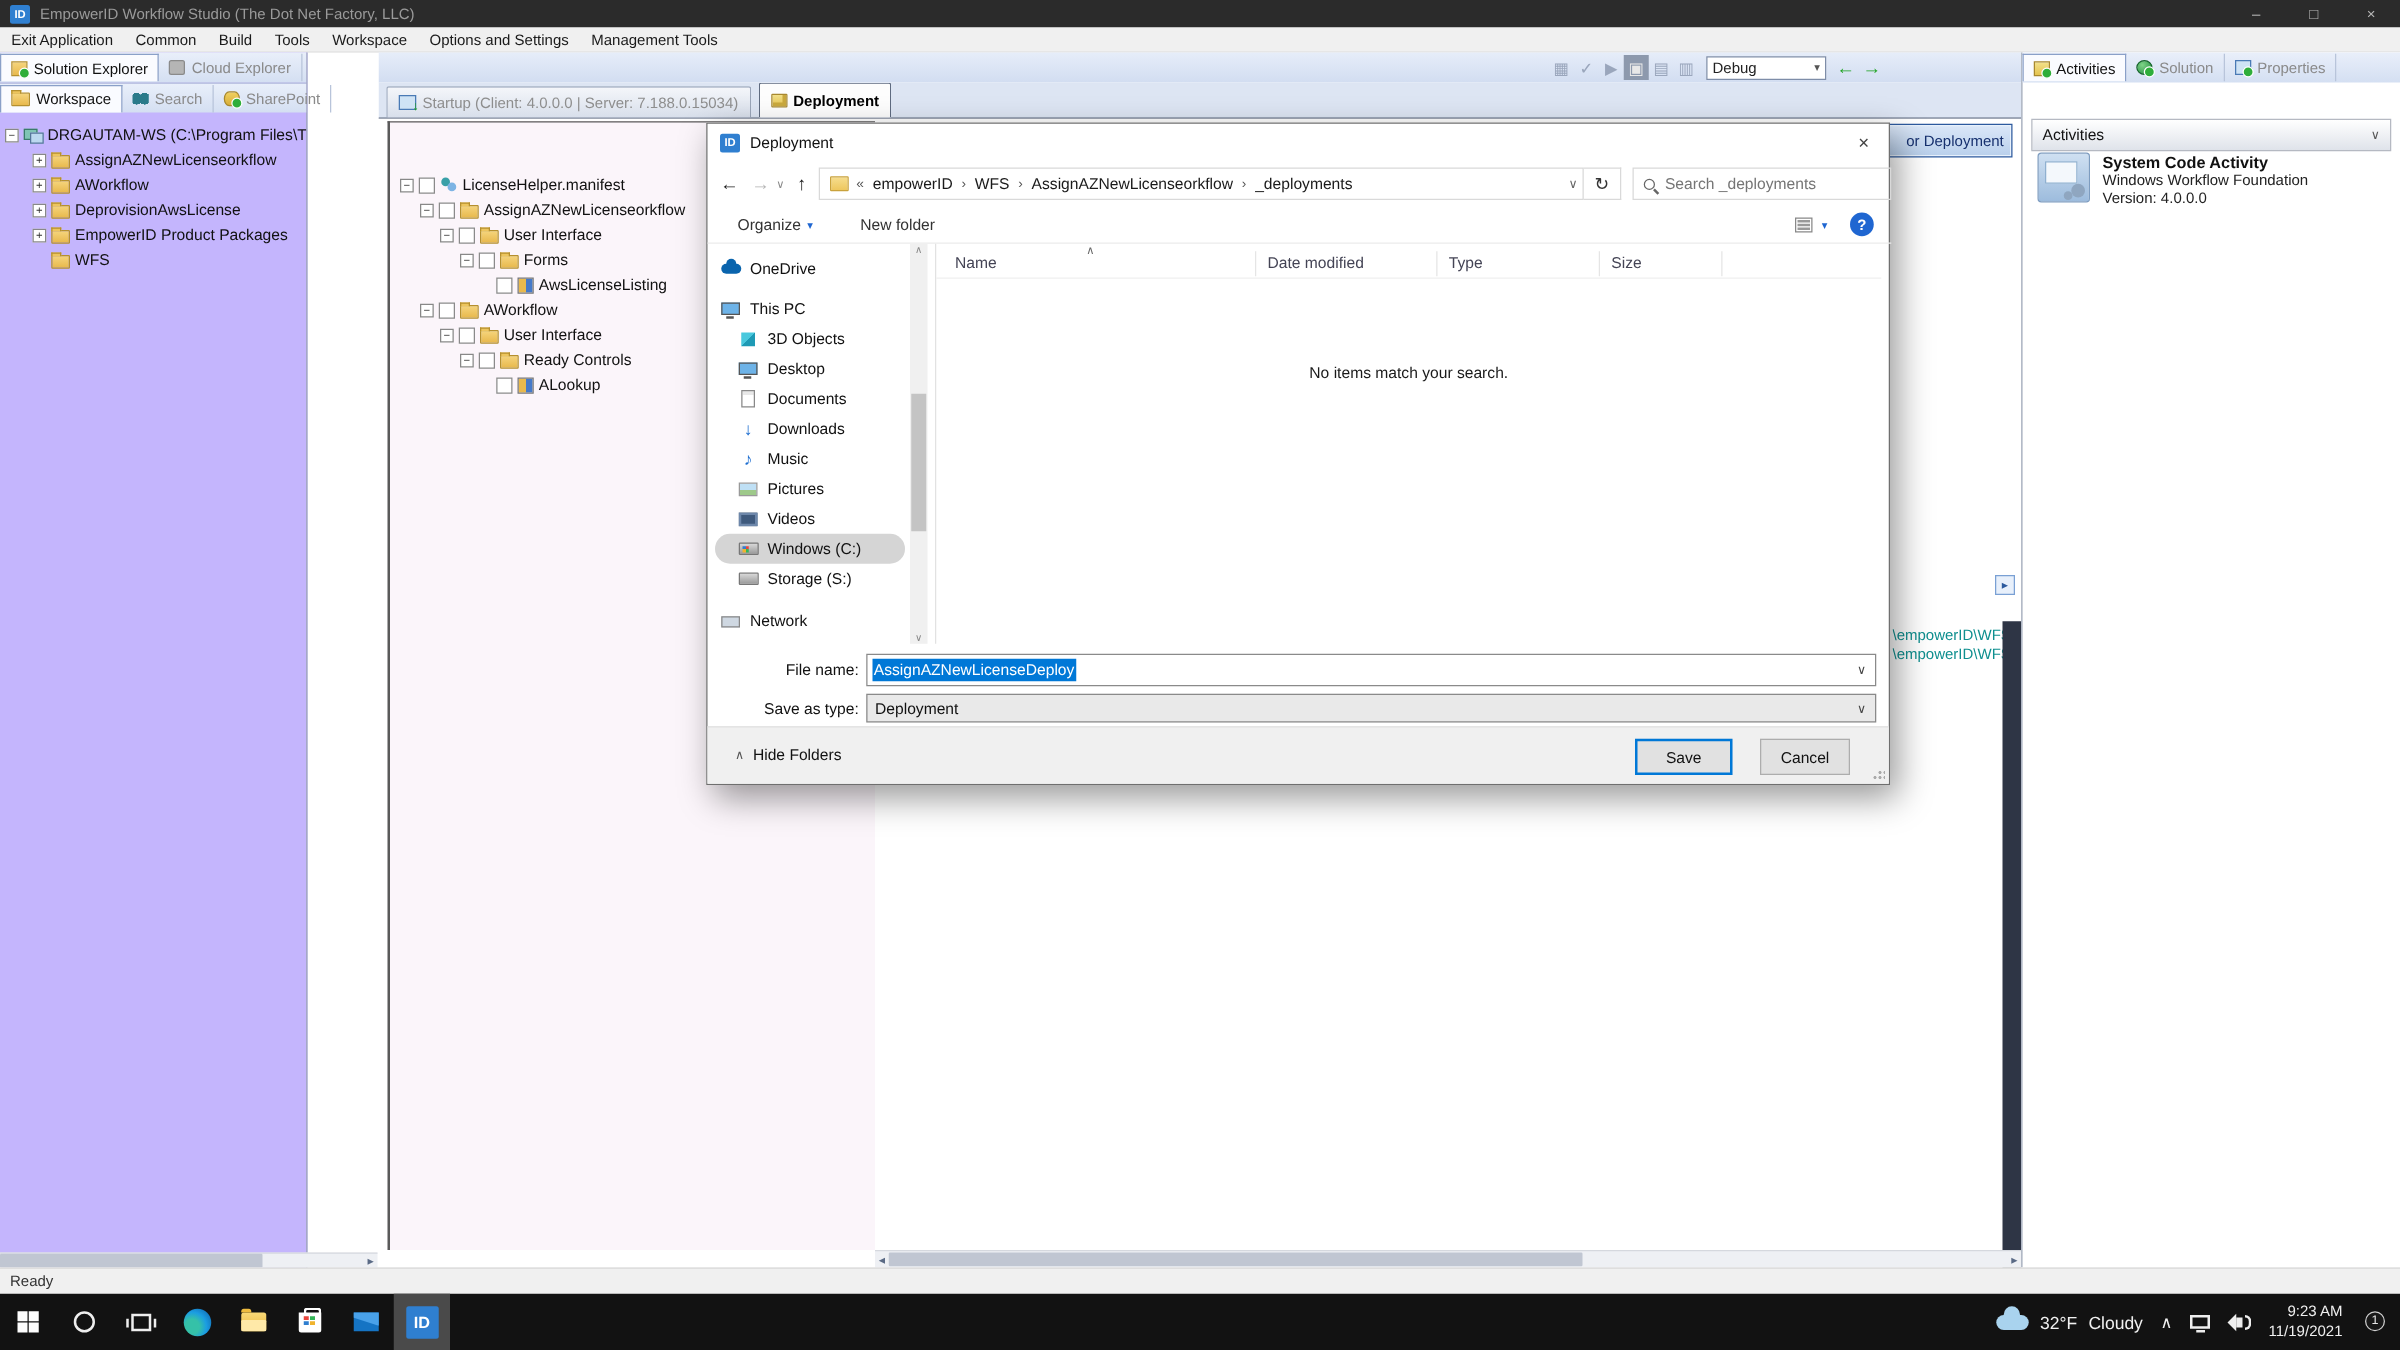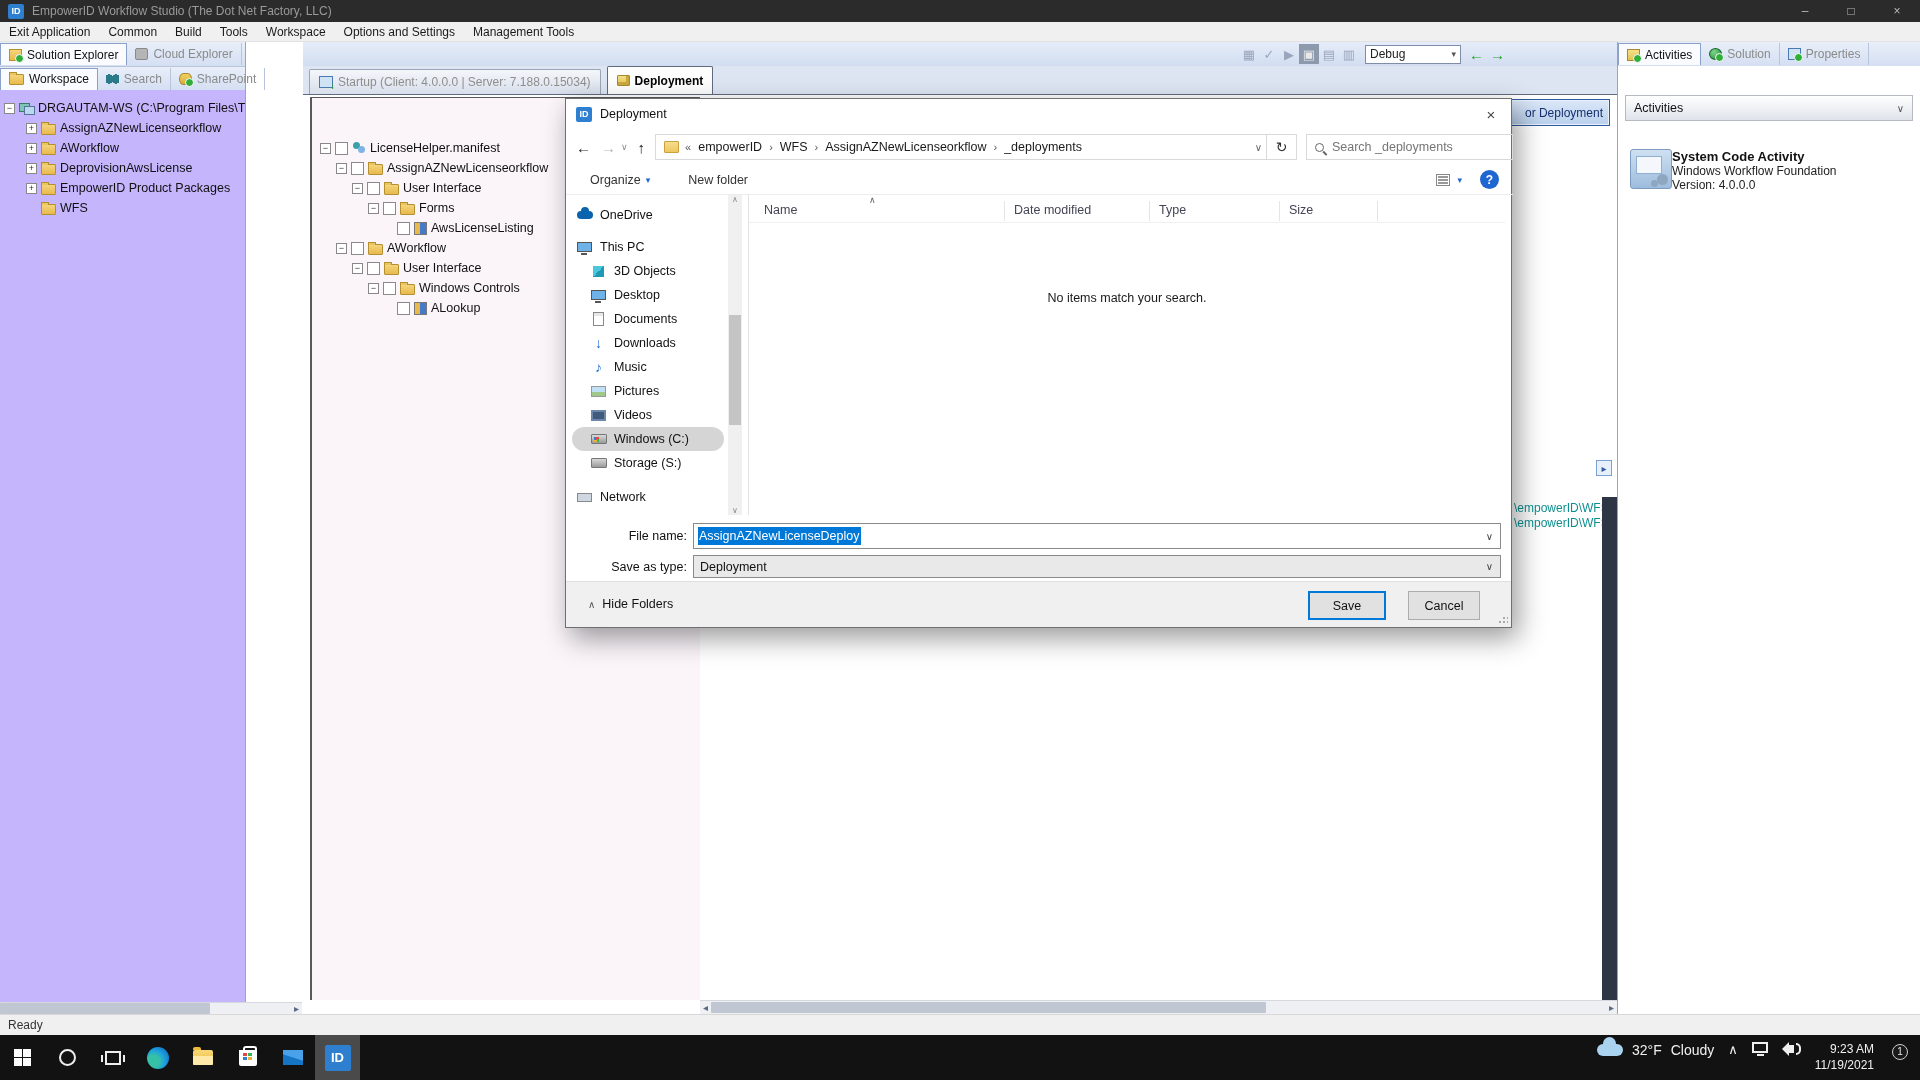--- a/index.html
+++ b/index.html
@@ -63,21 +63,21 @@
   .pkgpanel { left:310px; top:97px; width:390px; height:903px; background:#fbf5fa; border-left:2px solid #5a5a5a; border-top:1px solid #5a5a5a; }
   .pkgtree { padding:40px 0 0 8px; }
   .partialbtn { left:1500px; top:99px; width:110px; height:27px; background:linear-gradient(#dbe7f8,#b9d0ec); border:1px solid #2d5a9e; box-shadow:inset 0 0 0 1px #e8f1fc; display:flex; align-items:center; justify-content:flex-end; overflow:hidden; font-size:12px; color:#16306e; padding-right:6px; white-space:nowrap; }
   .tealline { color:#0e8f8f; font-size:12px; white-space:nowrap; overflow:hidden; width:95px; }
   .darkstrip { left:1602px; top:497px; width:15px; height:517px; background:#2e3545; }
   .minibtn { left:1596px; top:460px; width:16px; height:16px; border:1px solid #7aa0d4; background:#e8f0fb; color:#2d5a9e; font-size:10px; display:flex; align-items:center; justify-content:center; }
 
   
   .rightpanel { left:1617px; top:42px; width:303px; height:972px; background:#fff; border-left:1px solid #9aa4b5; }
   .acthdr { left:1625px; top:95px; width:288px; height:26px; background:linear-gradient(#ffffff,#dfe3ea); border:1px solid #b5b9c2; display:flex; align-items:center; font-size:12.5px; color:#111; padding:0 8px; }
-  .actitem { left:1630px; top:149px; width:280px; display:flex; }
+  .actitem { left:1630px; top:122px; width:280px; display:flex; gap:10px; }
   .acticon { width:42px; height:40px; min-width:42px; background:linear-gradient(#cfe0f2,#9dbcdd); border:1px solid #7d9cc0; border-radius:3px; position:relative; }
   .acticon::before { content:""; position:absolute; left:5px; top:6px; width:24px; height:16px; background:#f4f8fc; border:1px solid #8fb0d0; }
   .acticon::after { content:""; position:absolute; right:3px; bottom:3px; width:11px; height:11px; border-radius:50%; background:#8fa6c0; box-shadow:-8px 4px 0 -2px #8fa6c0; }
   .acttitle { font-size:13px; font-weight:bold; color:#111; }
   .actline { font-size:12px; color:#222; }
   .tabicon { width:13px; height:12px; min-width:13px; position:relative; }
   .tabicon.note { background:linear-gradient(#f2e08a,#e4c34f); border:1px solid #a8882e; }
   .tabicon.globe { border-radius:50%; background:radial-gradient(circle at 35% 30%,#7fd488,#1f8a3a); border:1px solid #14632a; }
   .tabicon.props { background:#cfe3f5; border:1px solid #4a7ab5; }
   .tabicon.sol-exp { background:linear-gradient(#f5d47c,#e8b94d); border:1px solid #b5902f; }
@@ -108,21 +108,21 @@
   .expfolder::after { content:""; position:absolute; left:0; bottom:0; width:20px; height:9px; background:#ffe9a8; border-radius:1px; }
   .storeicon { width:18px; height:16px; background:#fff; border-radius:0 0 2px 2px; position:relative; display:grid; place-items:center; }
   .storeicon::before { content:""; position:absolute; top:-4px; left:4px; width:10px; height:4px; border:2px solid #fff; border-bottom:none; border-radius:3px 3px 0 0; }
   .storegrid { width:10px; height:9px; display:grid; grid-template-columns:4px 4px; grid-template-rows:3px 3px; gap:1px; }
   .storegrid i:nth-child(1){background:#e8453c}.storegrid i:nth-child(2){background:#35b558}
   .storegrid i:nth-child(3){background:#2f7fd0}.storegrid i:nth-child(4){background:#f0b32d}
   .mailicon { width:20px; height:15px; background:#1574c4; position:relative; overflow:hidden; }
   .mailicon::before { content:""; position:absolute; left:-3px; top:-9px; width:26px; height:16px; background:#49a1e9; transform:rotate(18deg); }
   .idtile { background:#4a4a4a; }
   .idtile .idsq { width:26px; height:26px; background:#2f7fd0; color:#fff; font-weight:bold; font-size:13px; display:flex; align-items:center; justify-content:center; border-radius:2px; }
-  .tray { margin-left:auto; display:flex; align-items:flex-start; gap:14px; padding-right:10px; color:#f0f0f0; }
+  .tray { margin-left:auto; display:flex; align-items:center; gap:14px; padding-right:10px; color:#f0f0f0; }
   .cloudicon { width:26px; height:12px; background:#a9d3ee; border-radius:8px; position:relative; }
   .cloudicon::before { content:""; position:absolute; left:6px; top:-7px; width:13px; height:13px; background:#a9d3ee; border-radius:50%; }
   .trayglyph { font-size:13px; color:#f0f0f0; }
   .neticon { width:16px; height:11px; border:2px solid #eee; position:relative; }
   .neticon::after { content:""; position:absolute; left:3px; bottom:-5px; width:7px; height:2px; background:#eee; }
   .volicon { display:flex; align-items:center; }
   .volbody { width:5px; height:8px; background:#eee; }
   .volcone { width:0; height:0; border-top:7px solid transparent; border-bottom:7px solid transparent; border-right:7px solid #eee; }
   .volwave { width:5px; height:12px; border:2px solid #eee; border-left:none; border-radius:0 10px 10px 0; margin-left:2px; }
   .clock { text-align:right; font-size:12px; line-height:1.3; }
@@ -355,21 +355,21 @@
       <div class="trow" style="padding-left:32px;">
         <span class="exp">−</span>
         <span class="cb"></span>
         <span class="folder"></span>
         <span>User Interface</span>
       </div>
       <div class="trow" style="padding-left:48px;">
         <span class="exp">−</span>
         <span class="cb"></span>
         <span class="folder"></span>
-        <span>Windows Controls</span>
+        <span>Ready Controls</span>
       </div>
       <div class="trow" style="padding-left:77px;">
         <span class="cb"></span>
         <span class="formicon"></span>
         <span>ALookup</span>
       </div>
     </div>
   </div>
 
   <div class="abs partialbtn">or Deployment</div>

